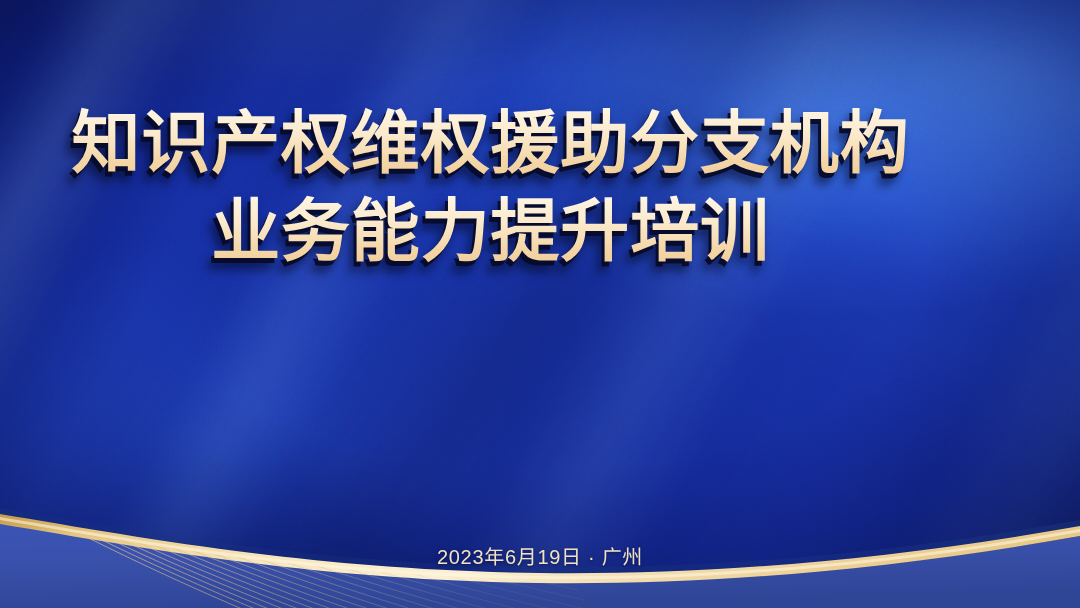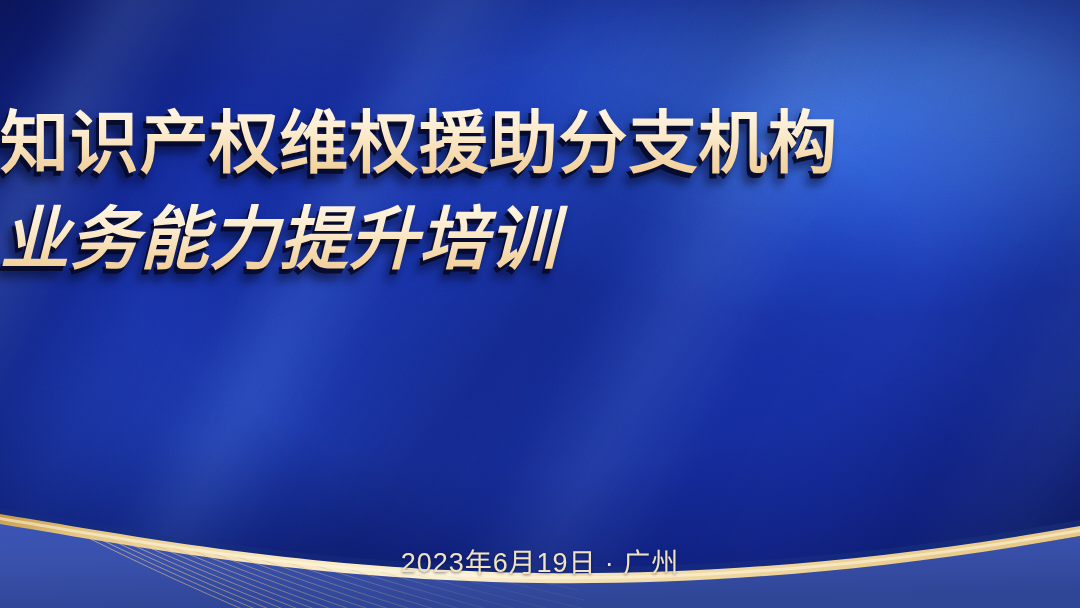--- a/index.html
+++ b/index.html
@@ -131,40 +131,40 @@
     height: 260px;
     pointer-events: none;
   }
 
   
   .title-block {
     position: absolute;
     left: 0;
     top: 104px;
     width: 981px;
-    text-align: left;
+    text-align: center;
     line-height: 1.16;
   }
 
   .title-line {
     display: block;
     font-size: 69px;
     font-weight: 700;
     letter-spacing: .012em;
     color: #f6dfb8;
     background: linear-gradient(180deg, #fff7e8 0%, #fbeacc 38%, #f4d6a6 72%, #efc995 100%);
     -webkit-background-clip: text;
     background-clip: text;
     -webkit-text-fill-color: transparent;
     filter: drop-shadow(-3px 5px 0px rgba(6,10,40,0.92))
             drop-shadow(-4px 7px 5px rgba(2,6,30,0.55));
     white-space: nowrap;
   }
 
-  .title-line + .title-line { margin-top: 16px; font-style: italic; }
+  .title-line + .title-line { margin-top: 8px; }
 
   .org-block {
     position: absolute;
     left: 0;
     top: 337px;
     width: 1080px;
     text-align: center;
   }
 
   .org-line {
@@ -177,21 +177,21 @@
     text-shadow: 0 2px 5px rgba(4,10,50,0.55);
     white-space: nowrap;
   }
 
   .date-line {
     position: absolute;
     left: 0;
     top: 541px;
     width: 1080px;
     text-align: center;
-    font-size: 27px;
+    font-size: 20px;
     font-weight: 500;
     color: #f1e3bf;
     letter-spacing: .035em;
     text-shadow: 0 1px 3px rgba(4,10,50,0.5);
     white-space: nowrap;
   }
 </style>
 </head>
 <body>
 

